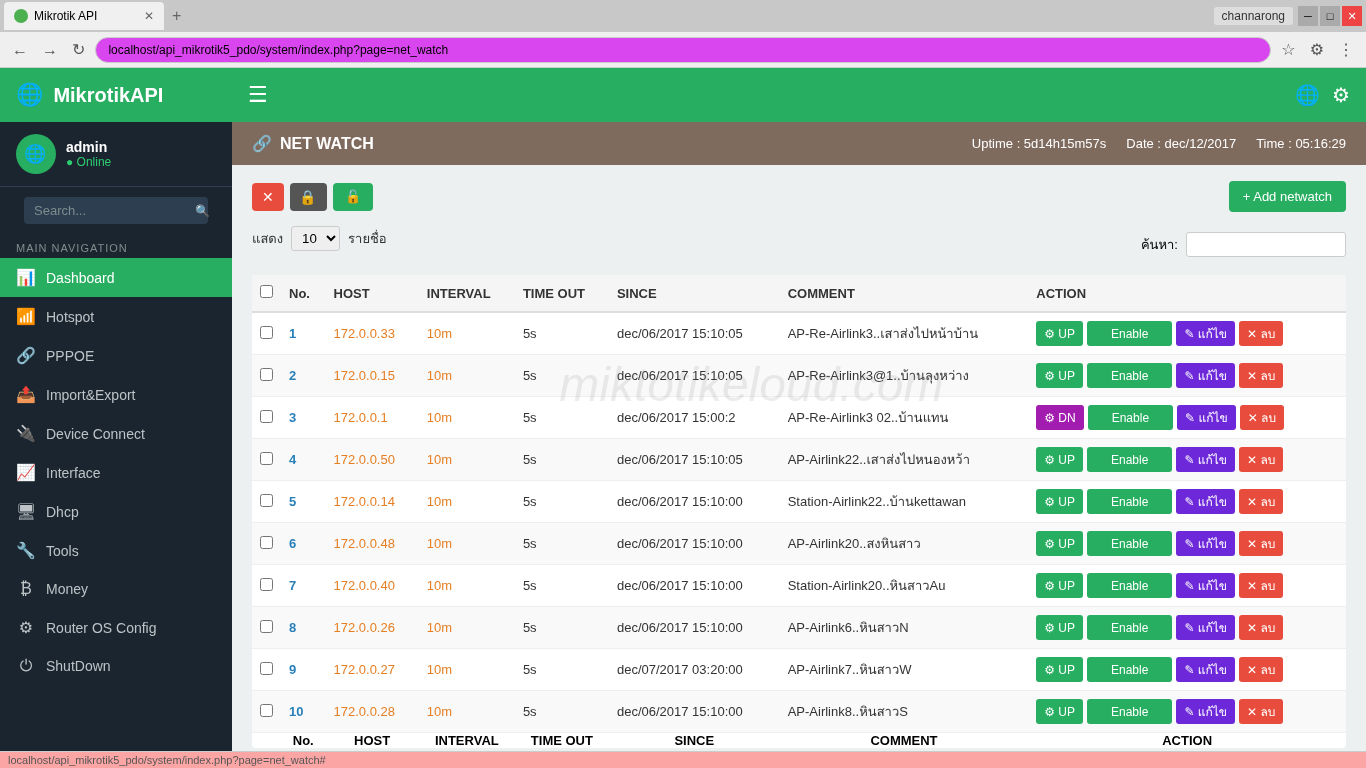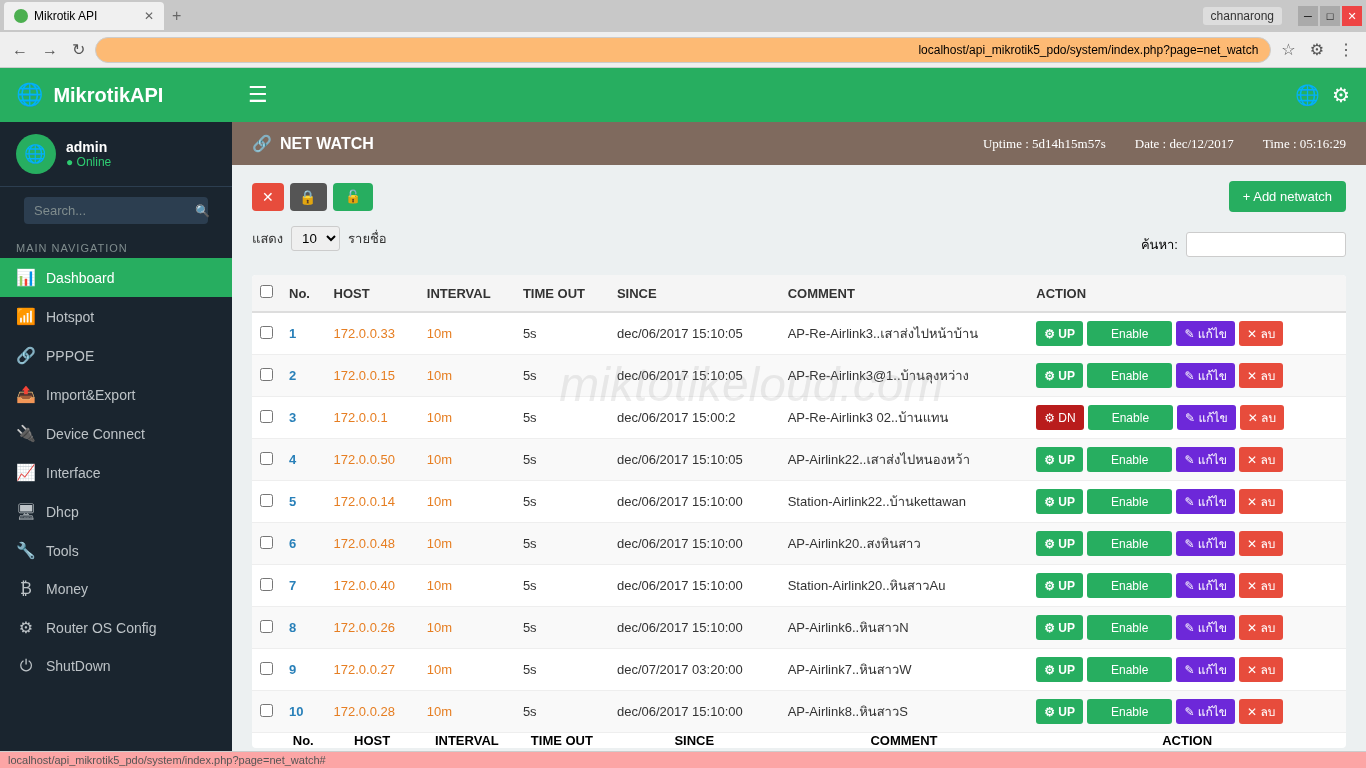--- a/index.html
+++ b/index.html
@@ -7,21 +7,21 @@
 
     
     .browser-chrome { background: #ddd; padding: 0; }
     .browser-tab-bar { display: flex; align-items: center; background: #c8c8c8; height: 32px; padding: 4px 4px 4px; gap: 2px; }
     .browser-tab { display: flex; align-items: center; background: #f0f0f0; border-radius: 4px 4px 0 0; padding: 0 10px; height: 28px; font-size: 12px; gap: 6px; min-width: 160px; }
     .browser-tab .favicon { width: 14px; height: 14px; background: #4CAF50; border-radius: 50%; }
     .browser-tab .close-tab { margin-left: auto; color: #666; cursor: pointer; }
     .browser-tab-new { background: none; border: none; font-size: 16px; color: #666; cursor: pointer; padding: 0 6px; }
     .browser-nav { display: flex; align-items: center; background: #efefef; height: 36px; padding: 0 8px; gap: 6px; border-bottom: 1px solid #ccc; }
     .browser-nav-btn { background: none; border: none; cursor: pointer; color: #555; font-size: 16px; padding: 4px; border-radius: 3px; }
-    .address-bar { flex: 1; height: 26px; border: 1px solid #ccc; border-radius: 13px; padding: 0 12px; font-size: 12px; background: #fdba74; text-align: right; }
+    .address-bar { flex: 1; height: 26px; border: 1px solid #ccc; border-radius: 13px; padding: 0 12px; font-size: 12px; background: #d946ef; }
     .browser-user { font-size: 12px; color: #333; background: #ddd; padding: 2px 8px; border-radius: 3px; }
     .win-controls { display: flex; gap: 2px; }
     .win-btn { width: 20px; height: 20px; border: none; cursor: pointer; font-size: 11px; display: flex; align-items: center; justify-content: center; }
     .win-min { background: #aaa; }
     .win-max { background: #aaa; }
     .win-close { background: #e44; color: white; }
 
     
     .app { display: flex; flex: 1; overflow: hidden; }
 
@@ -46,21 +46,21 @@
     
     .topbar { background: #27ae60; color: white; display: flex; align-items: center; padding: 0 16px; height: 54px; }
     .topbar-hamburger { font-size: 22px; cursor: pointer; margin-right: 16px; }
     .topbar-right { margin-left: auto; display: flex; align-items: center; gap: 12px; }
     .topbar-icon { font-size: 20px; cursor: pointer; color: white; }
 
     
     .main { flex: 1; overflow-y: auto; background: #ecf0f1; }
     .page-header { background: #7f6a5e; color: white; padding: 12px 20px; display: flex; align-items: center; justify-content: space-between; }
     .page-header-left { display: flex; align-items: center; gap: 8px; font-size: 16px; font-weight: bold; }
-    .page-header-right { font-size: 13px; display: flex; gap: 29px; font-family: Liberation Serif, serif; }
+    .page-header-right { font-size: 13px; display: flex; gap: 20px; }
     .content-area { padding: 16px 20px; }
 
     
     .toolbar { display: flex; align-items: center; justify-content: space-between; margin-bottom: 14px; }
     .toolbar-left { display: flex; gap: 6px; }
     .btn-red { background: #e74c3c; border: none; color: white; padding: 6px 10px; border-radius: 4px; cursor: pointer; font-size: 14px; }
     .btn-dark { background: #555; border: none; color: white; padding: 6px 10px; border-radius: 4px; cursor: pointer; font-size: 14px; }
     .btn-green { background: #27ae60; border: none; color: white; padding: 6px 12px; border-radius: 4px; cursor: pointer; font-size: 13px; }
     .btn-add { background: #27ae60; border: none; color: white; padding: 8px 14px; border-radius: 4px; cursor: pointer; font-size: 13px; }
 
@@ -74,22 +74,22 @@
     .table-wrap { background: white; border-radius: 4px; overflow: hidden; }
     table { width: 100%; border-collapse: collapse; }
     thead th { background: #f5f5f5; padding: 10px 8px; text-align: left; font-weight: bold; font-size: 13px; color: #333; border-bottom: 2px solid #ddd; }
     tbody tr:nth-child(even) { background: #f9f9f9; }
     td { padding: 8px 8px; font-size: 13px; color: #333; border-bottom: 1px solid #eee; vertical-align: middle; }
     td.num { color: #2980b9; font-weight: bold; }
     td.host { color: #e67e22; }
     td.interval { color: #e67e22; }
     .checkbox-col { width: 28px; }
     .action-btns { display: flex; gap: 4px; flex-wrap: nowrap; }
-    .btn-up { background: #27ae60; color: white; border: none; padding: 3px 8px; border-radius: 3px; font-size: 12px; cursor: pointer; white-space: nowrap; font-weight: bold; }
-    .btn-dn { background: #b91c1c; color: white; border: none; padding: 3px 8px; border-radius: 3px; font-size: 12px; cursor: pointer; white-space: nowrap; }
+    .btn-up { background: #27ae60; color: white; border: none; padding: 3px 8px; border-radius: 3px; font-size: 12px; cursor: pointer; white-space: nowrap; }
+    .btn-dn { background: #a21caf; color: white; border: none; padding: 3px 8px; border-radius: 3px; font-size: 12px; cursor: pointer; white-space: nowrap; }
     .btn-enable { background: #27ae60; color: white; border: none; padding: 3px 24px; border-radius: 3px; font-size: 12px; cursor: pointer; }
     .btn-edit { background: #6d28d9; color: white; border: none; padding: 3px 8px; border-radius: 3px; font-size: 12px; cursor: pointer; }
     .btn-del { background: #e74c3c; color: white; border: none; padding: 3px 8px; border-radius: 3px; font-size: 12px; cursor: pointer; }
 
     
     .watermark { position: fixed; top: 50%; left: 55%; transform: translate(-50%, -50%); font-size: 48px; color: rgba(150,150,150,0.18); font-style: italic; pointer-events: none; white-space: nowrap; z-index: 0; }
 
     
     .statusbar { background: #fca5a5; padding: 2px 8px; font-size: 11px; color: #555; border-top: 1px solid #ccc; }
   </style>
@@ -97,21 +97,21 @@
 <body>
 
 <div class="browser-chrome">
   <div class="browser-tab-bar">
     <div class="browser-tab">
       <div class="favicon"></div>
       <span>Mikrotik API</span>
       <span class="close-tab">✕</span>
     </div>
     <button class="browser-tab-new">+</button>
-    <div style="margin-left:auto;display:flex;gap:16px;align-items:center;">
+    <div style="margin-left:auto;display:flex;gap:5px;align-items:center;">
       <span class="browser-user">channarong</span>
       <div class="win-controls">
         <button class="win-btn win-min">─</button>
         <button class="win-btn win-max">□</button>
         <button class="win-btn win-close">✕</button>
       </div>
     </div>
   </div>
   <div class="browser-nav">
     <button class="browser-nav-btn">←</button>

